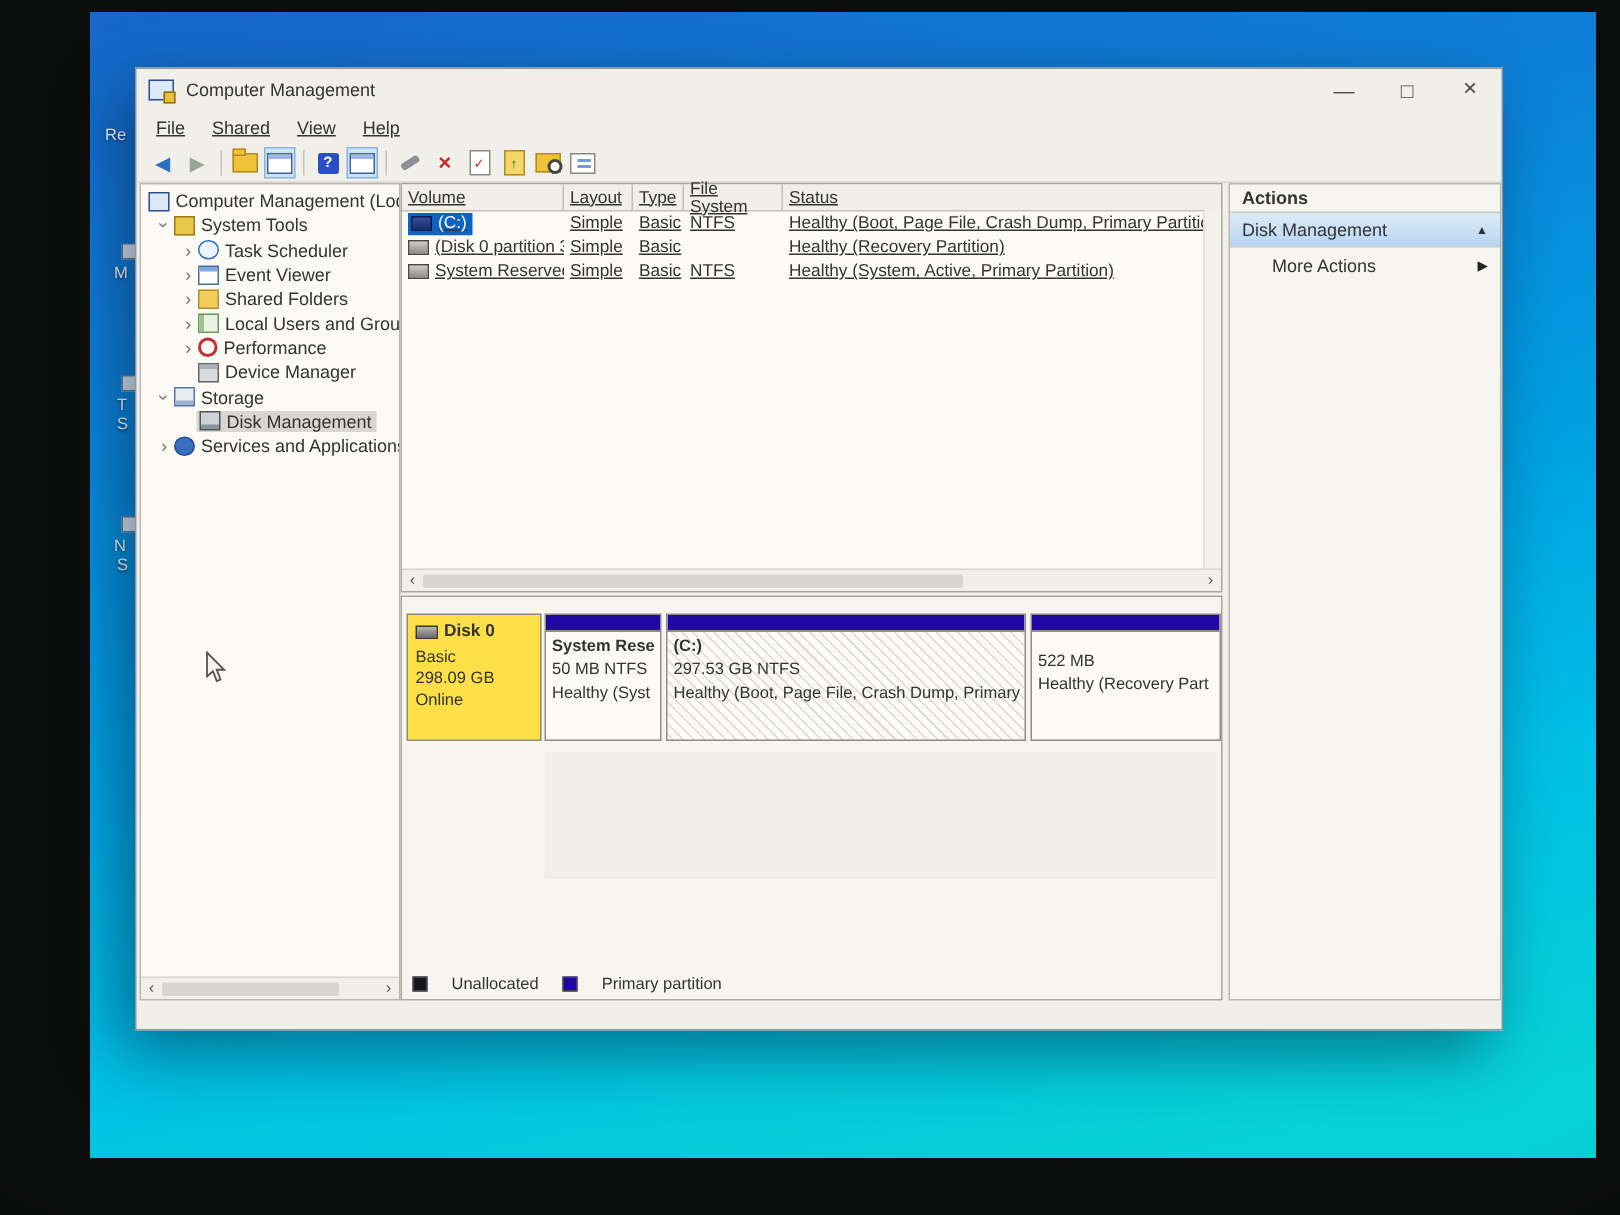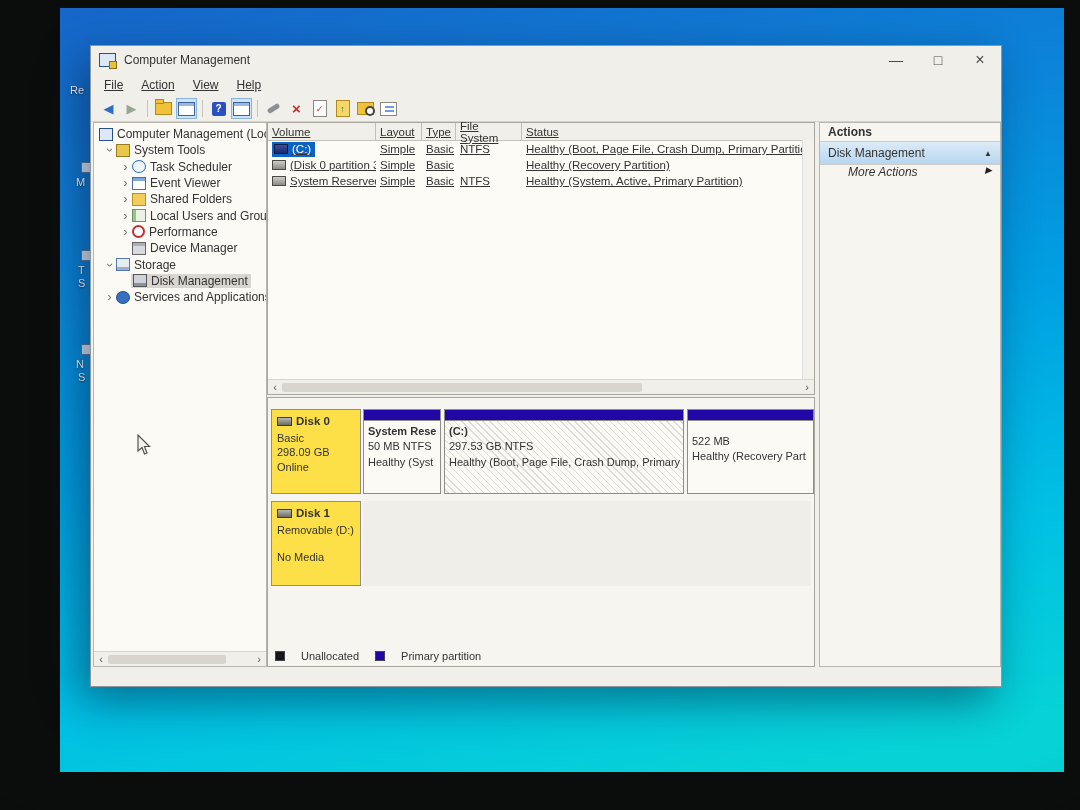--- a/index.html
+++ b/index.html
@@ -101,21 +101,21 @@
   .lgitem{display:flex;align-items:center;gap:16px;}
   .sw{width:10px;height:10px;border:1px solid #44434f;box-sizing:border-box;}
   .sw-black{background:#161618;}
   .sw-navy{background:#2007a6;}
 
   .actions-panel{position:absolute;left:728px;top:76px;width:180px;bottom:19px;background:#f7f5f0;border:1px solid #b9b6af;}
   .ahead{height:19px;font-weight:bold;padding:2px 8px 0;border-bottom:1px solid #cfccc5;box-sizing:border-box;}
   .agroup{height:22px;background:linear-gradient(#dcebf8,#b7d6f0);display:flex;align-items:center;padding:0 8px;border-bottom:1px solid #cfccc5;}
   .aglabel{flex:1;}
   .acollapse{font-size:8px;color:#333;}
-  .amore{height:24px;display:flex;align-items:flex-start;padding:0 8px 0 28px;font-style:italic;}
+  .amore{height:24px;display:flex;align-items:center;padding:0 8px 0 28px;}
   .aarrow{margin-left:auto;font-size:9px;color:#222;}
 
   .cursor{position:absolute;left:136px;top:434px;z-index:6;}
 </style>
 </head>
 <body>
 
 <div class="photo">
   <div class="screen"></div>
 
@@ -136,21 +136,21 @@
       <span class="title-text">Computer Management</span>
       <span class="controls">
         <span class="ctrl">—</span>
         <span class="ctrl">□</span>
         <span class="ctrl" style="font-size:16px;">×</span>
       </span>
     </div>
 
     <div class="menubar">
       <span class="menu-item">File</span>
-      <span class="menu-item">Action</span>
+      <span class="menu-item">Shared</span>
       <span class="menu-item">View</span>
       <span class="menu-item">Help</span>
     </div>
 
     <div class="toolbar">
       <span class="tb i-back">◀</span>
       <span class="tb i-fwd">▶</span>
       <span class="tsep"></span>
       <span class="tb">
           <span class="shape-folder"></span>
@@ -331,29 +331,20 @@
               <div class="pbar"></div>
               <div class="pbody" style="padding-top:13px;">
                 <div>522 MB</div>
                 <div>Healthy (Recovery Part</div>
               </div>
             </div>
           </div>
         </div>
 
         <div class="drow drow2">
-          <div class="dlabel-col">
-            <div class="dname">
-                <span class="dico"></span>
-                <span>Disk 1</span>
-              </div>
-            <div>Removable (D:)</div>
-            <div style="height:13px;"></div>
-            <div>No Media</div>
-          </div>
           <div class="nomedia"></div>
         </div>
 
         <div class="legend">
           <span class="lgitem">
             <span class="sw sw-black"></span>
             <span>Unallocated</span>
           </span>
           <span class="lgitem">
             <span class="sw sw-navy"></span>

